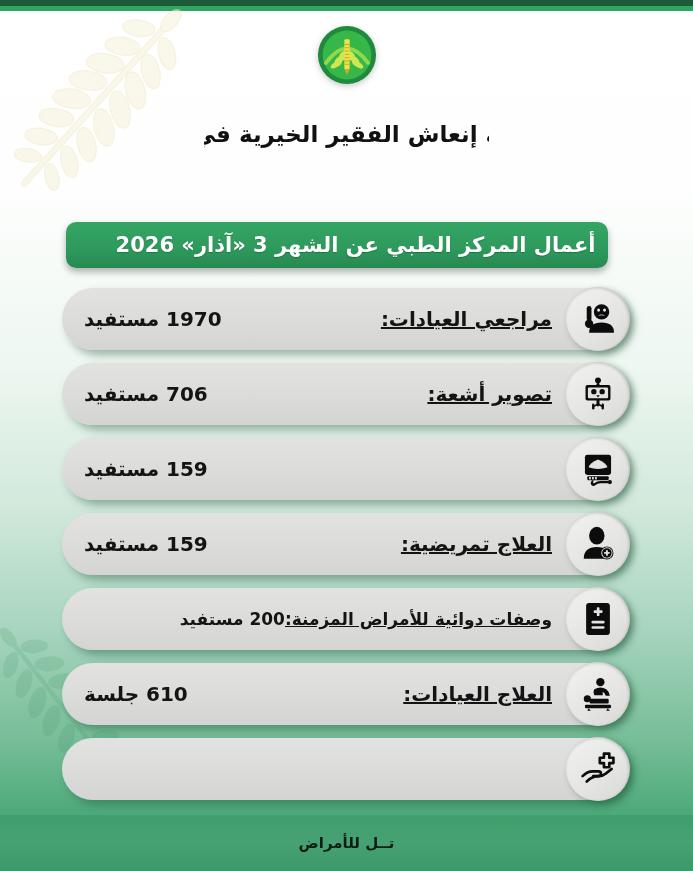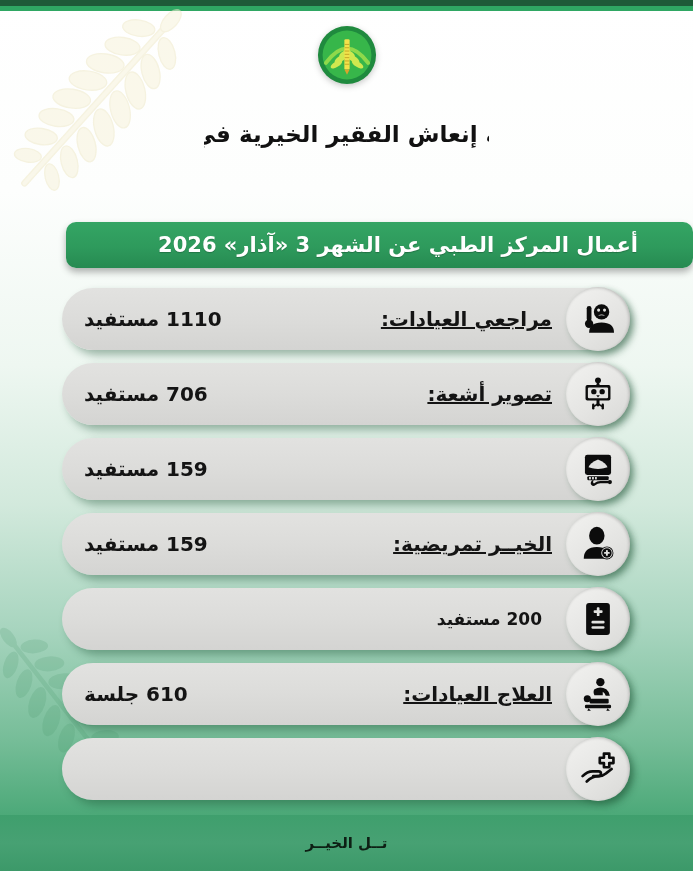--- a/index.html
+++ b/index.html
@@ -80,21 +80,21 @@
   }
   .org-name {
     margin-top:12px;
     width:285px; height:58px;
   }
 
   
   .title-banner {
     position:absolute;
     top:222px; left:66px;
-    width:627px; height:46px;
+    width:542px; height:46px;
     background:linear-gradient(180deg,#34a564 0%,#2e9a5c 55%,#268a51 100%);
     border-radius:10px;
     box-shadow:0 4px 7px rgba(0,0,0,.30);
     display:flex; align-items:center; justify-content:center;padding-left:37px;
   }
   .title-text {
     color:#ffffff;
     font-size:21px;
     font-weight:bold;
     white-space:nowrap;
@@ -146,21 +146,21 @@
     text-decoration:underline;
   }
   .row-value {
     color:#141414;
     font-size:20px;
     font-weight:bold;
     margin-right:auto;
   }
   .row.compact .row-label,
   .row.compact .row-value { font-size:17px; }
-  .row.compact .row-value { margin-right:10px; }
+  .row.compact .row-value { margin-right:0; }
 </style>
 </head>
 <body>
 
 <div class="poster">
 
   <div class="top-bar-dark"></div>
   <div class="top-bar-light"></div>
 
   <svg class="wheat-tl" viewBox="0 0 200 200">
@@ -262,21 +262,21 @@
           </g>
           <g fill="#e2e2e0">
             <circle cx="33" cy="17" r="2.6"></circle>
             <circle cx="43" cy="17" r="2.6"></circle>
             <path d="M32 27 q6-5 12 0 q-6-2.4-12 0 z"></path>
           </g>
         </svg>
       </div>
       <div class="row-text">
         <span class="row-label">مراجعي العيادات:</span>
-        <span class="row-value">1110 مستفيد</span>
+        <span class="row-value">1970 مستفيد</span>
       </div>
     </div>
 
     <div class="row">
       <div class="row-icon-wrap">
         <svg viewBox="0 0 64 64">
           <g fill="#0c0c0c">
             <circle cx="32" cy="9" r="5"></circle>
             <rect x="29.5" y="13" width="5" height="40" rx="2.5"></rect>
             <rect x="22" y="48" width="4" height="10" rx="2"></rect>
@@ -340,38 +340,39 @@
           <circle cx="47" cy="47" r="11" fill="#0c0c0c"></circle>
           <circle cx="47" cy="47" r="9.5" fill="#e2e2e0"></circle>
           <circle cx="47" cy="47" r="8" fill="#0c0c0c"></circle>
           <g fill="#e2e2e0">
             <rect x="45.4" y="42.2" width="3.2" height="9.6" rx="1"></rect>
             <rect x="42.2" y="45.4" width="9.6" height="3.2" rx="1"></rect>
           </g>
         </svg>
       </div>
       <div class="row-text">
-        <span class="row-label">الخيــر تمريضية:</span>
+        <span class="row-label">العلاج تمريضية:</span>
         <span class="row-value">159 مستفيد</span>
       </div>
     </div>
 
     <div class="row compact">
       <div class="row-icon-wrap">
         <svg viewBox="0 0 64 64">
           <rect x="12" y="5" width="40" height="54" rx="5" fill="#0c0c0c"></rect>
           <g fill="#e2e2e0">
             <rect x="30" y="12" width="4.5" height="15" rx="1.5"></rect>
             <rect x="24.7" y="17.2" width="15" height="4.5" rx="1.5"></rect>
             <rect x="21" y="35" width="22" height="4.5" rx="2"></rect>
             <rect x="21" y="44" width="22" height="4.5" rx="2"></rect>
           </g>
         </svg>
       </div>
       <div class="row-text">
+        <span class="row-label">وصفات دوائية للأمراض المزمنة:</span>
         <span class="row-value">200 مستفيد</span>
       </div>
     </div>
 
     <div class="row">
       <div class="row-icon-wrap">
         <svg viewBox="0 0 64 64">
           <g fill="#0c0c0c">
             <circle cx="36" cy="12" r="7"></circle>
             <path d="M26 24 q10-6 20 0 q5 4 6 11 h-7 q-1-5 -5-7 v6 h-14 q-3-6 0-10 z"></path>
@@ -400,16 +401,16 @@
         </svg>
       </div>
       <div class="row-text">
       </div>
     </div>
 
   </div>
 
   <div class="footer-band"></div>
   <div class="footer-inner">
-    <span class="footer-text">تــل الخيــر</span>
+    <span class="footer-text">تــل للأمراض</span>
   </div>
 
 </div>
 
 </body></html>

